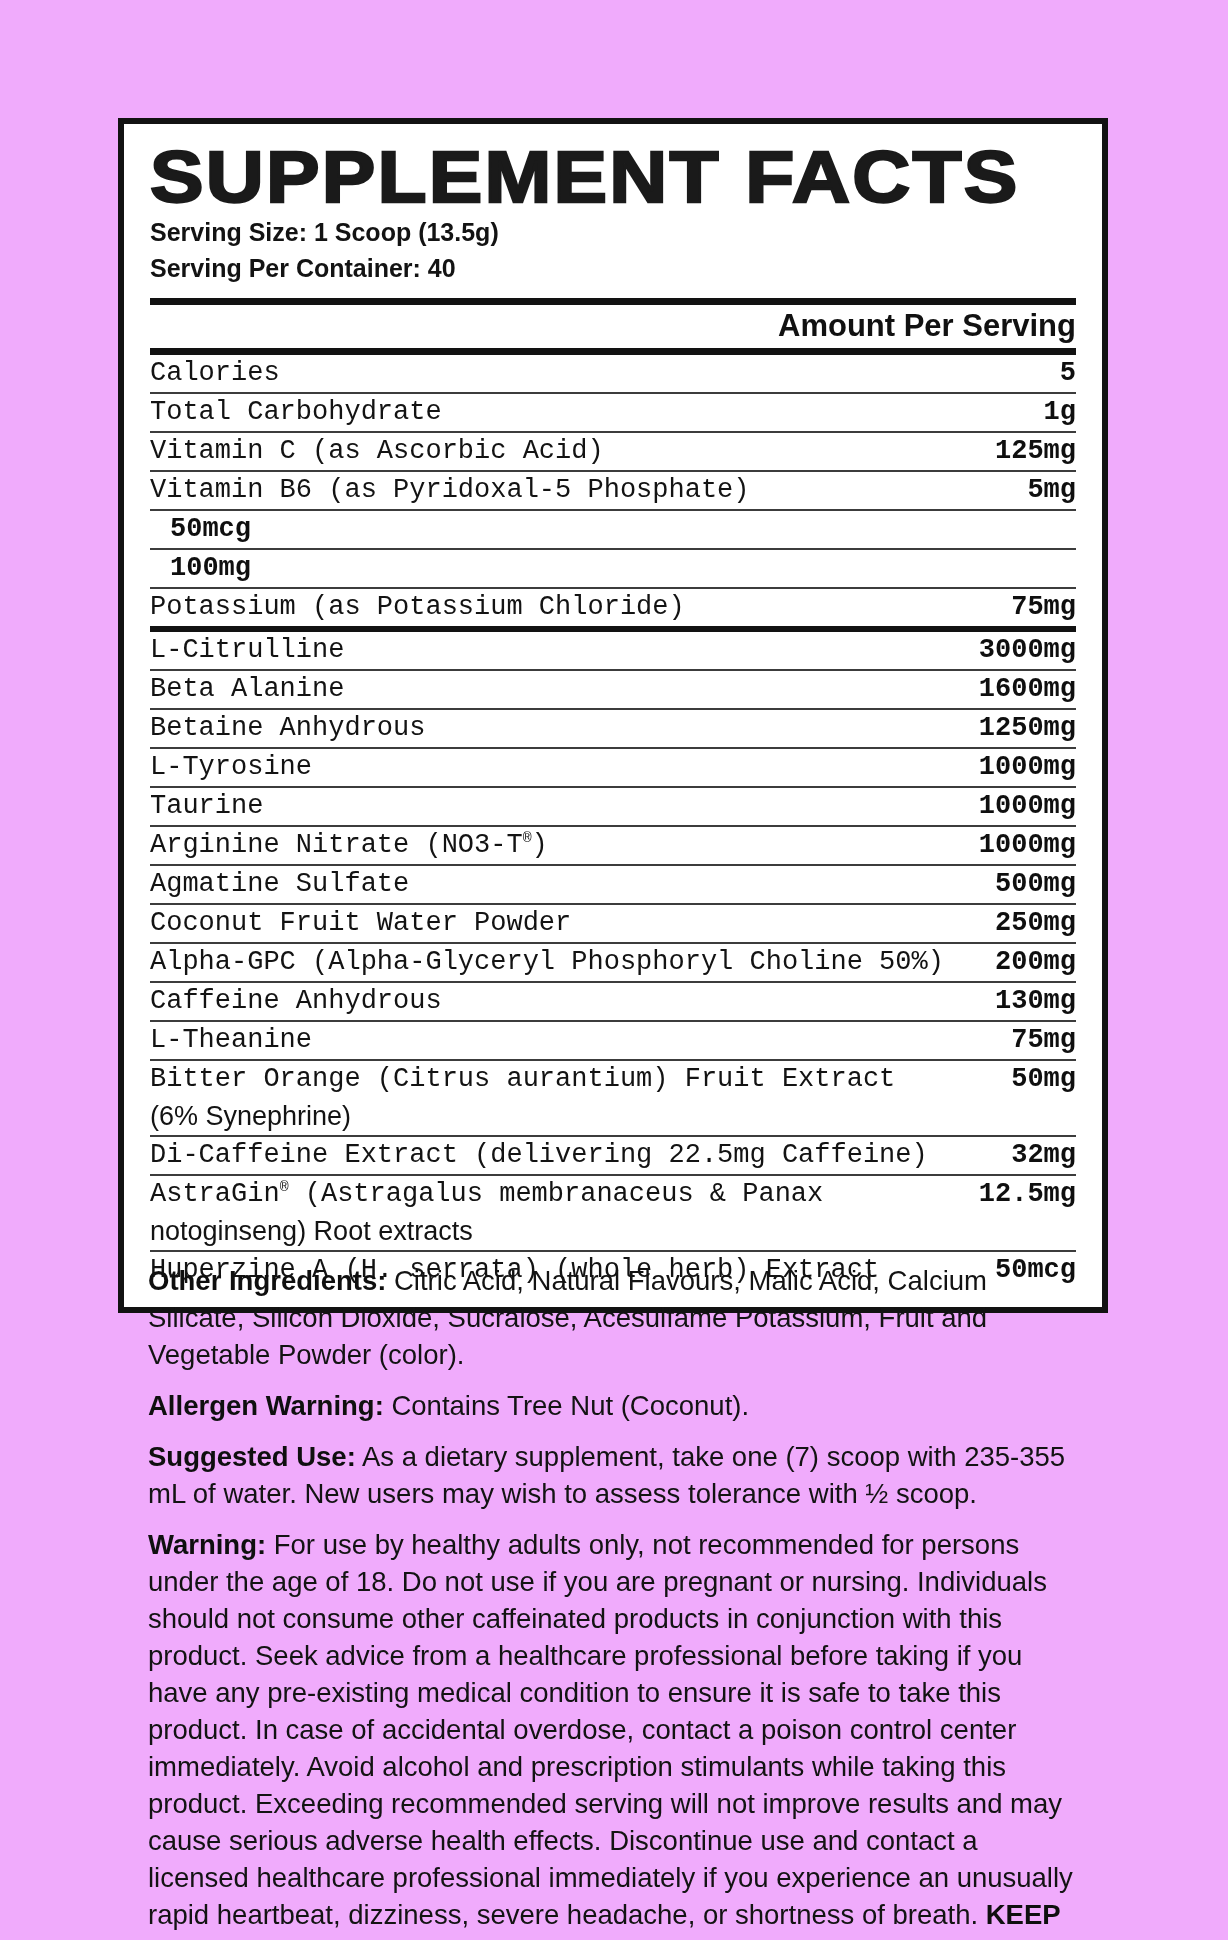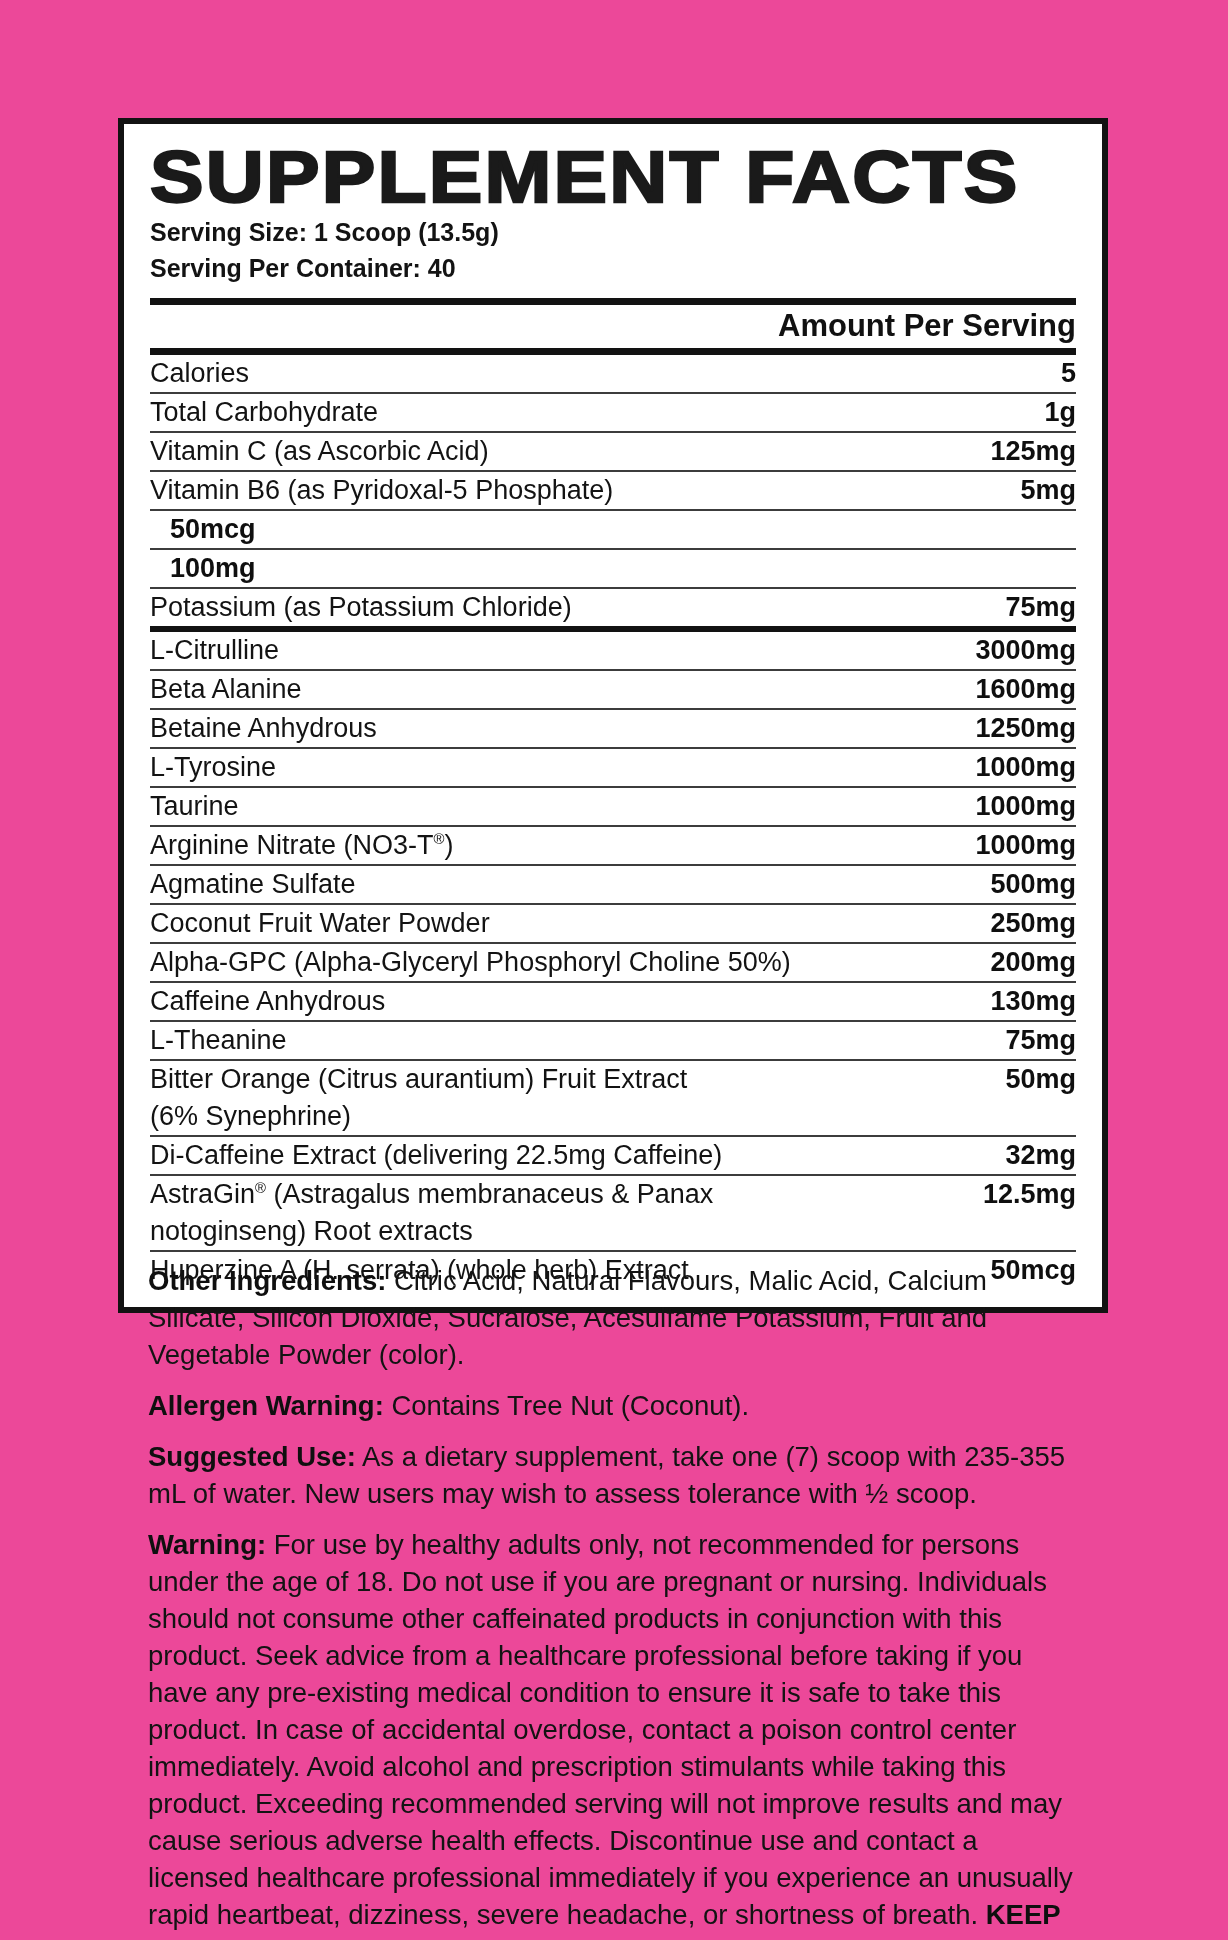--- a/index.html
+++ b/index.html
@@ -3,21 +3,21 @@
 <meta charset="utf-8">
 <style>
   html, body { margin: 0; padding: 0; }
   body {
     width: 1228px; height: 1940px;
     background: #ffffff;
     font-family: "Liberation Sans", sans-serif;
     color: #161616;
     -webkit-font-smoothing: antialiased;
   }
-  .page { position: relative; width: 1228px; height: 1940px; background: #ec4899; overflow: hidden; }
+  .page { position: relative; width: 1228px; height: 1940px; background: #f0abfc; overflow: hidden; }
 
   .facts-box {
     position: absolute; left: 118px; top: 118px; width: 990px;
     box-sizing: border-box;
     border: 6px solid #121212;
     padding: 8px 26px 18px 26px;
     background: #fff;
   }
 
   .panel-title {
@@ -38,21 +38,21 @@
   .bar-top { margin-top: 12px; }
 
   .amount-header {
     font-size: 31px; font-weight: bold; text-align: right;
     padding: 3px 0 4px 0; color: #111;
   }
 
   .rows { }
   .row { border-bottom: 2px solid #3c3c3c; padding: 3px 0 4px 0; }
   .rows .row:last-child { border-bottom: none; }
-  .row-line { display: flex; justify-content: space-between; align-items: baseline; }
+  .row-line { display: flex; justify-content: space-between; align-items: baseline; font-family: Liberation Mono, monospace; }
   .ing-label { font-size: 27px; line-height: 30px; color: #131313; text-align: left; }
   .ing-label2 { font-size: 27px; line-height: 30px; color: #131313; padding-top: 7px; }
   .ing-amount { font-size: 27px; line-height: 30px; font-weight: bold; color: #0f0f0f; white-space: nowrap; padding-left: 20px; }
   sup { font-size: 0.55em; vertical-align: super; line-height: 0; }
 
   .section-divider { height: 6px; background: #121212; }
 
   .paragraphs {
     position: absolute; left: 148px; top: 1262px; width: 935px;
   }

